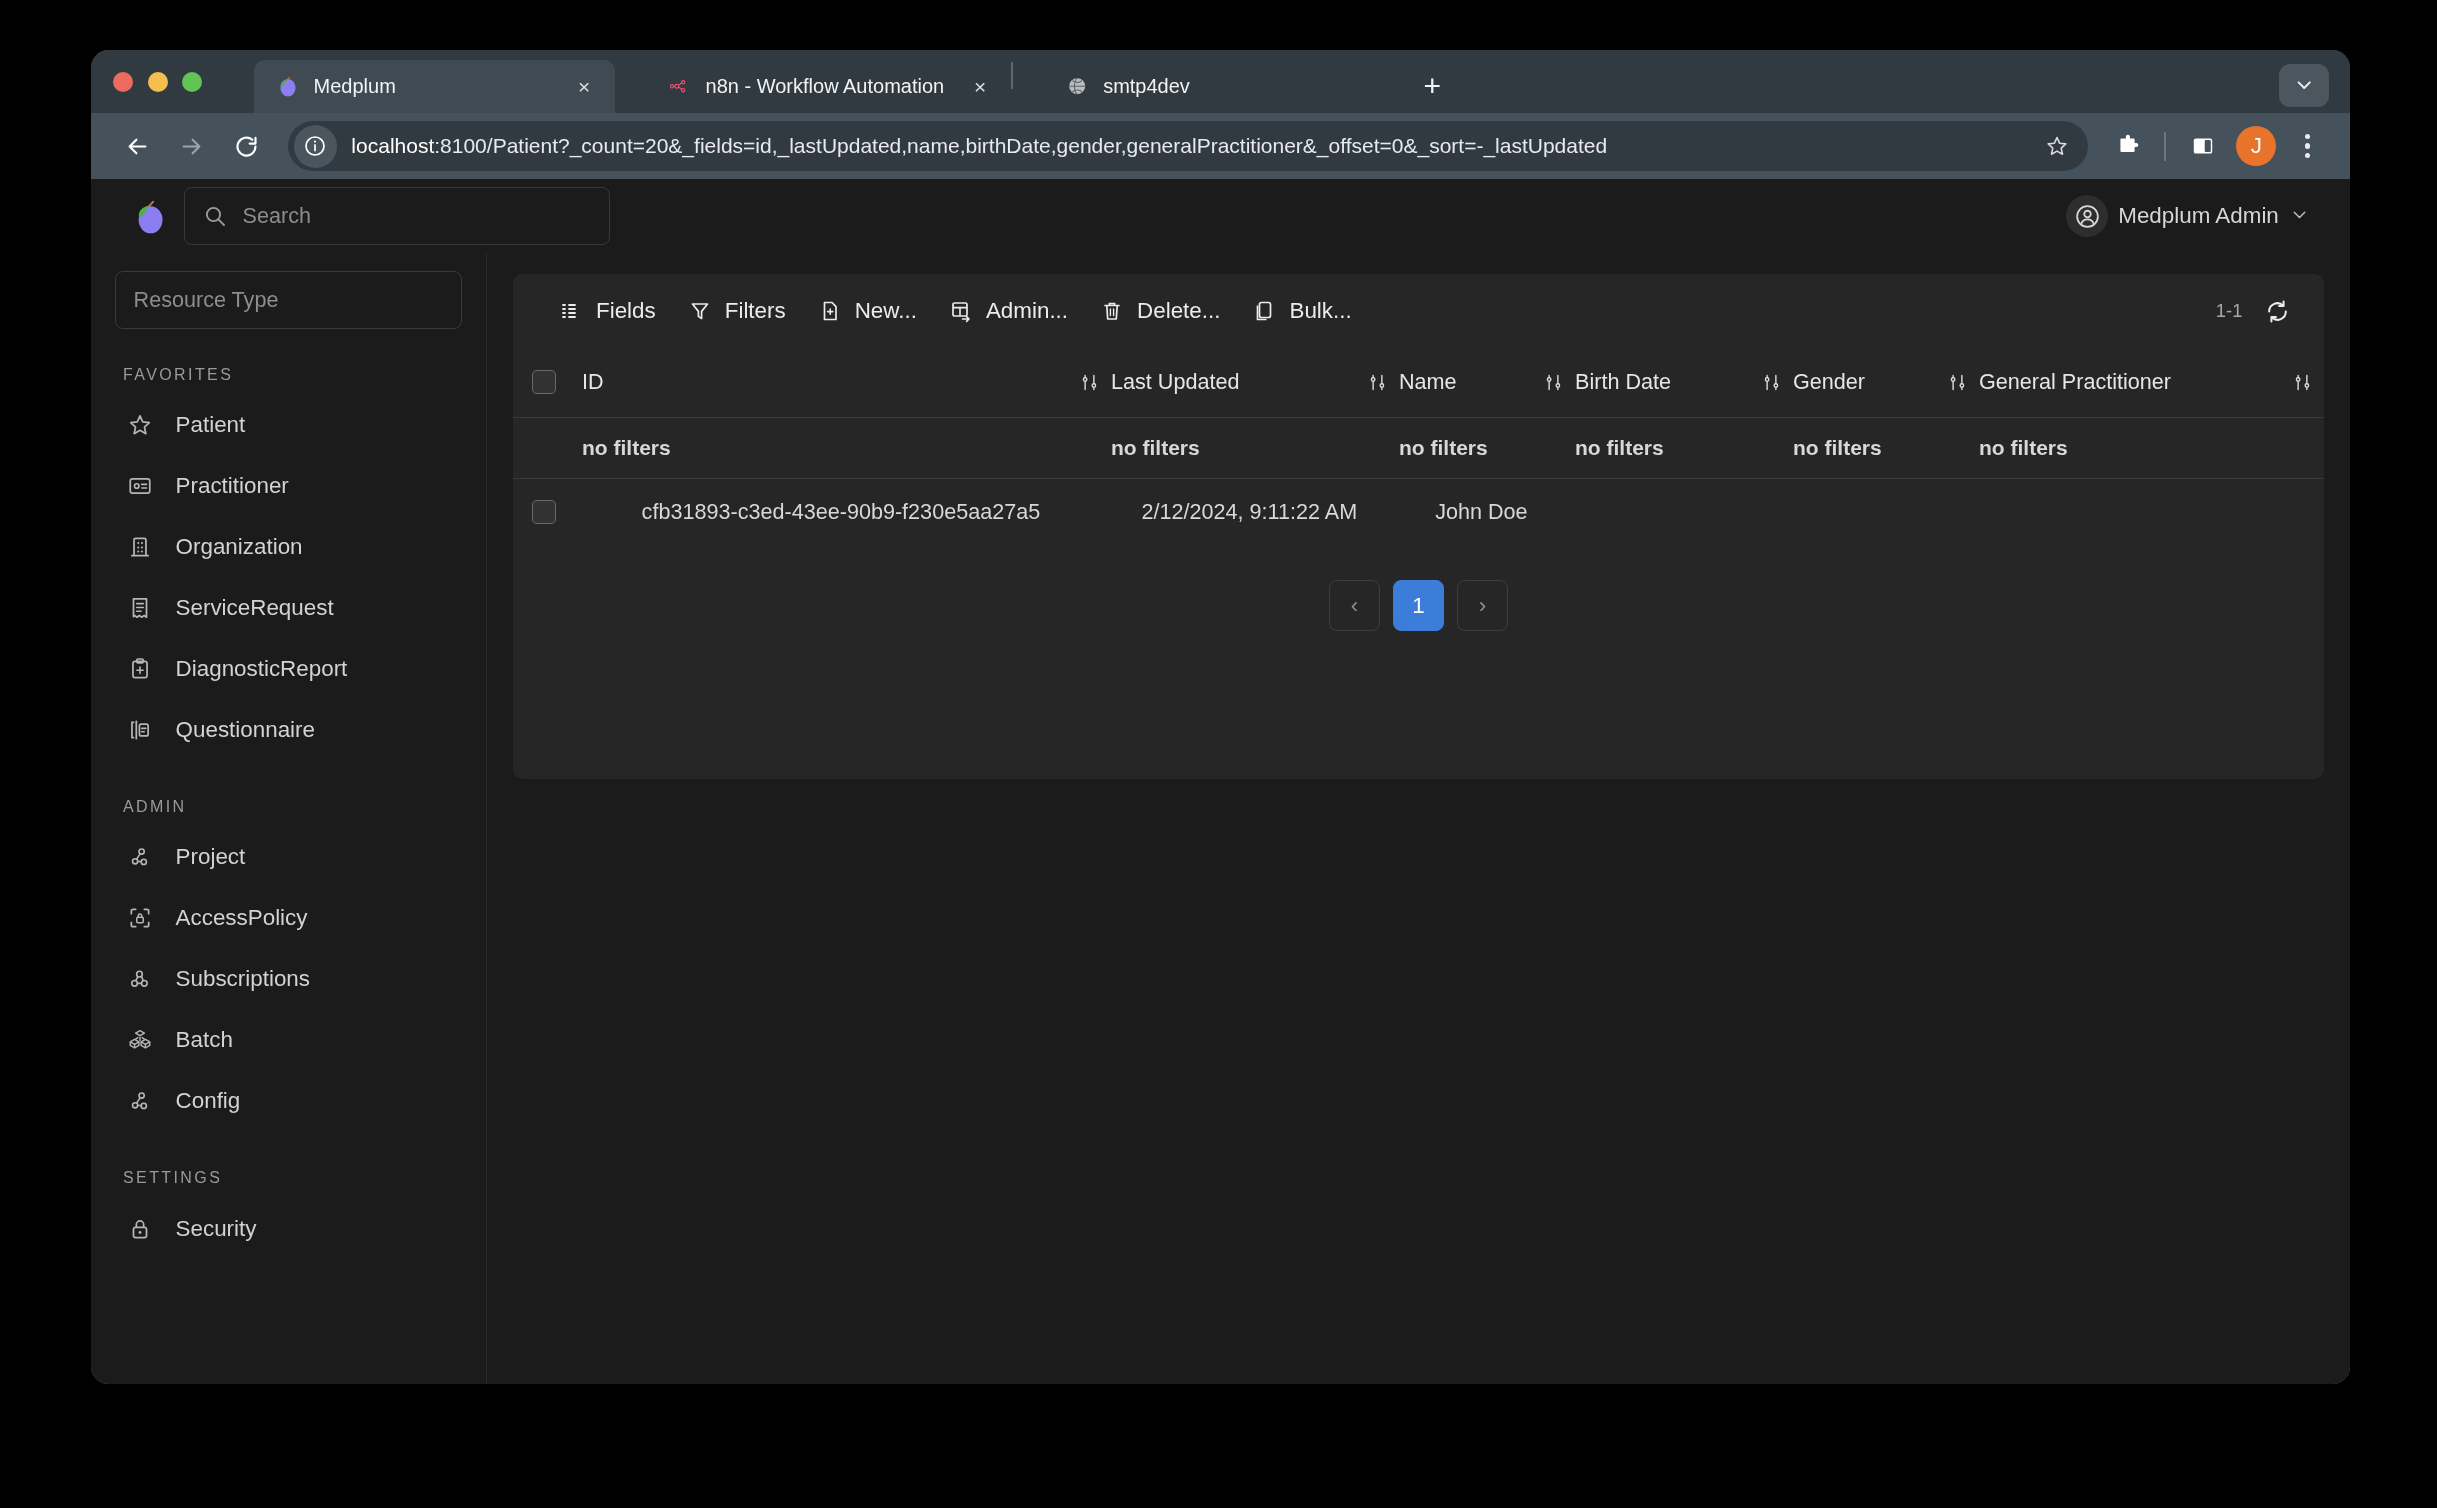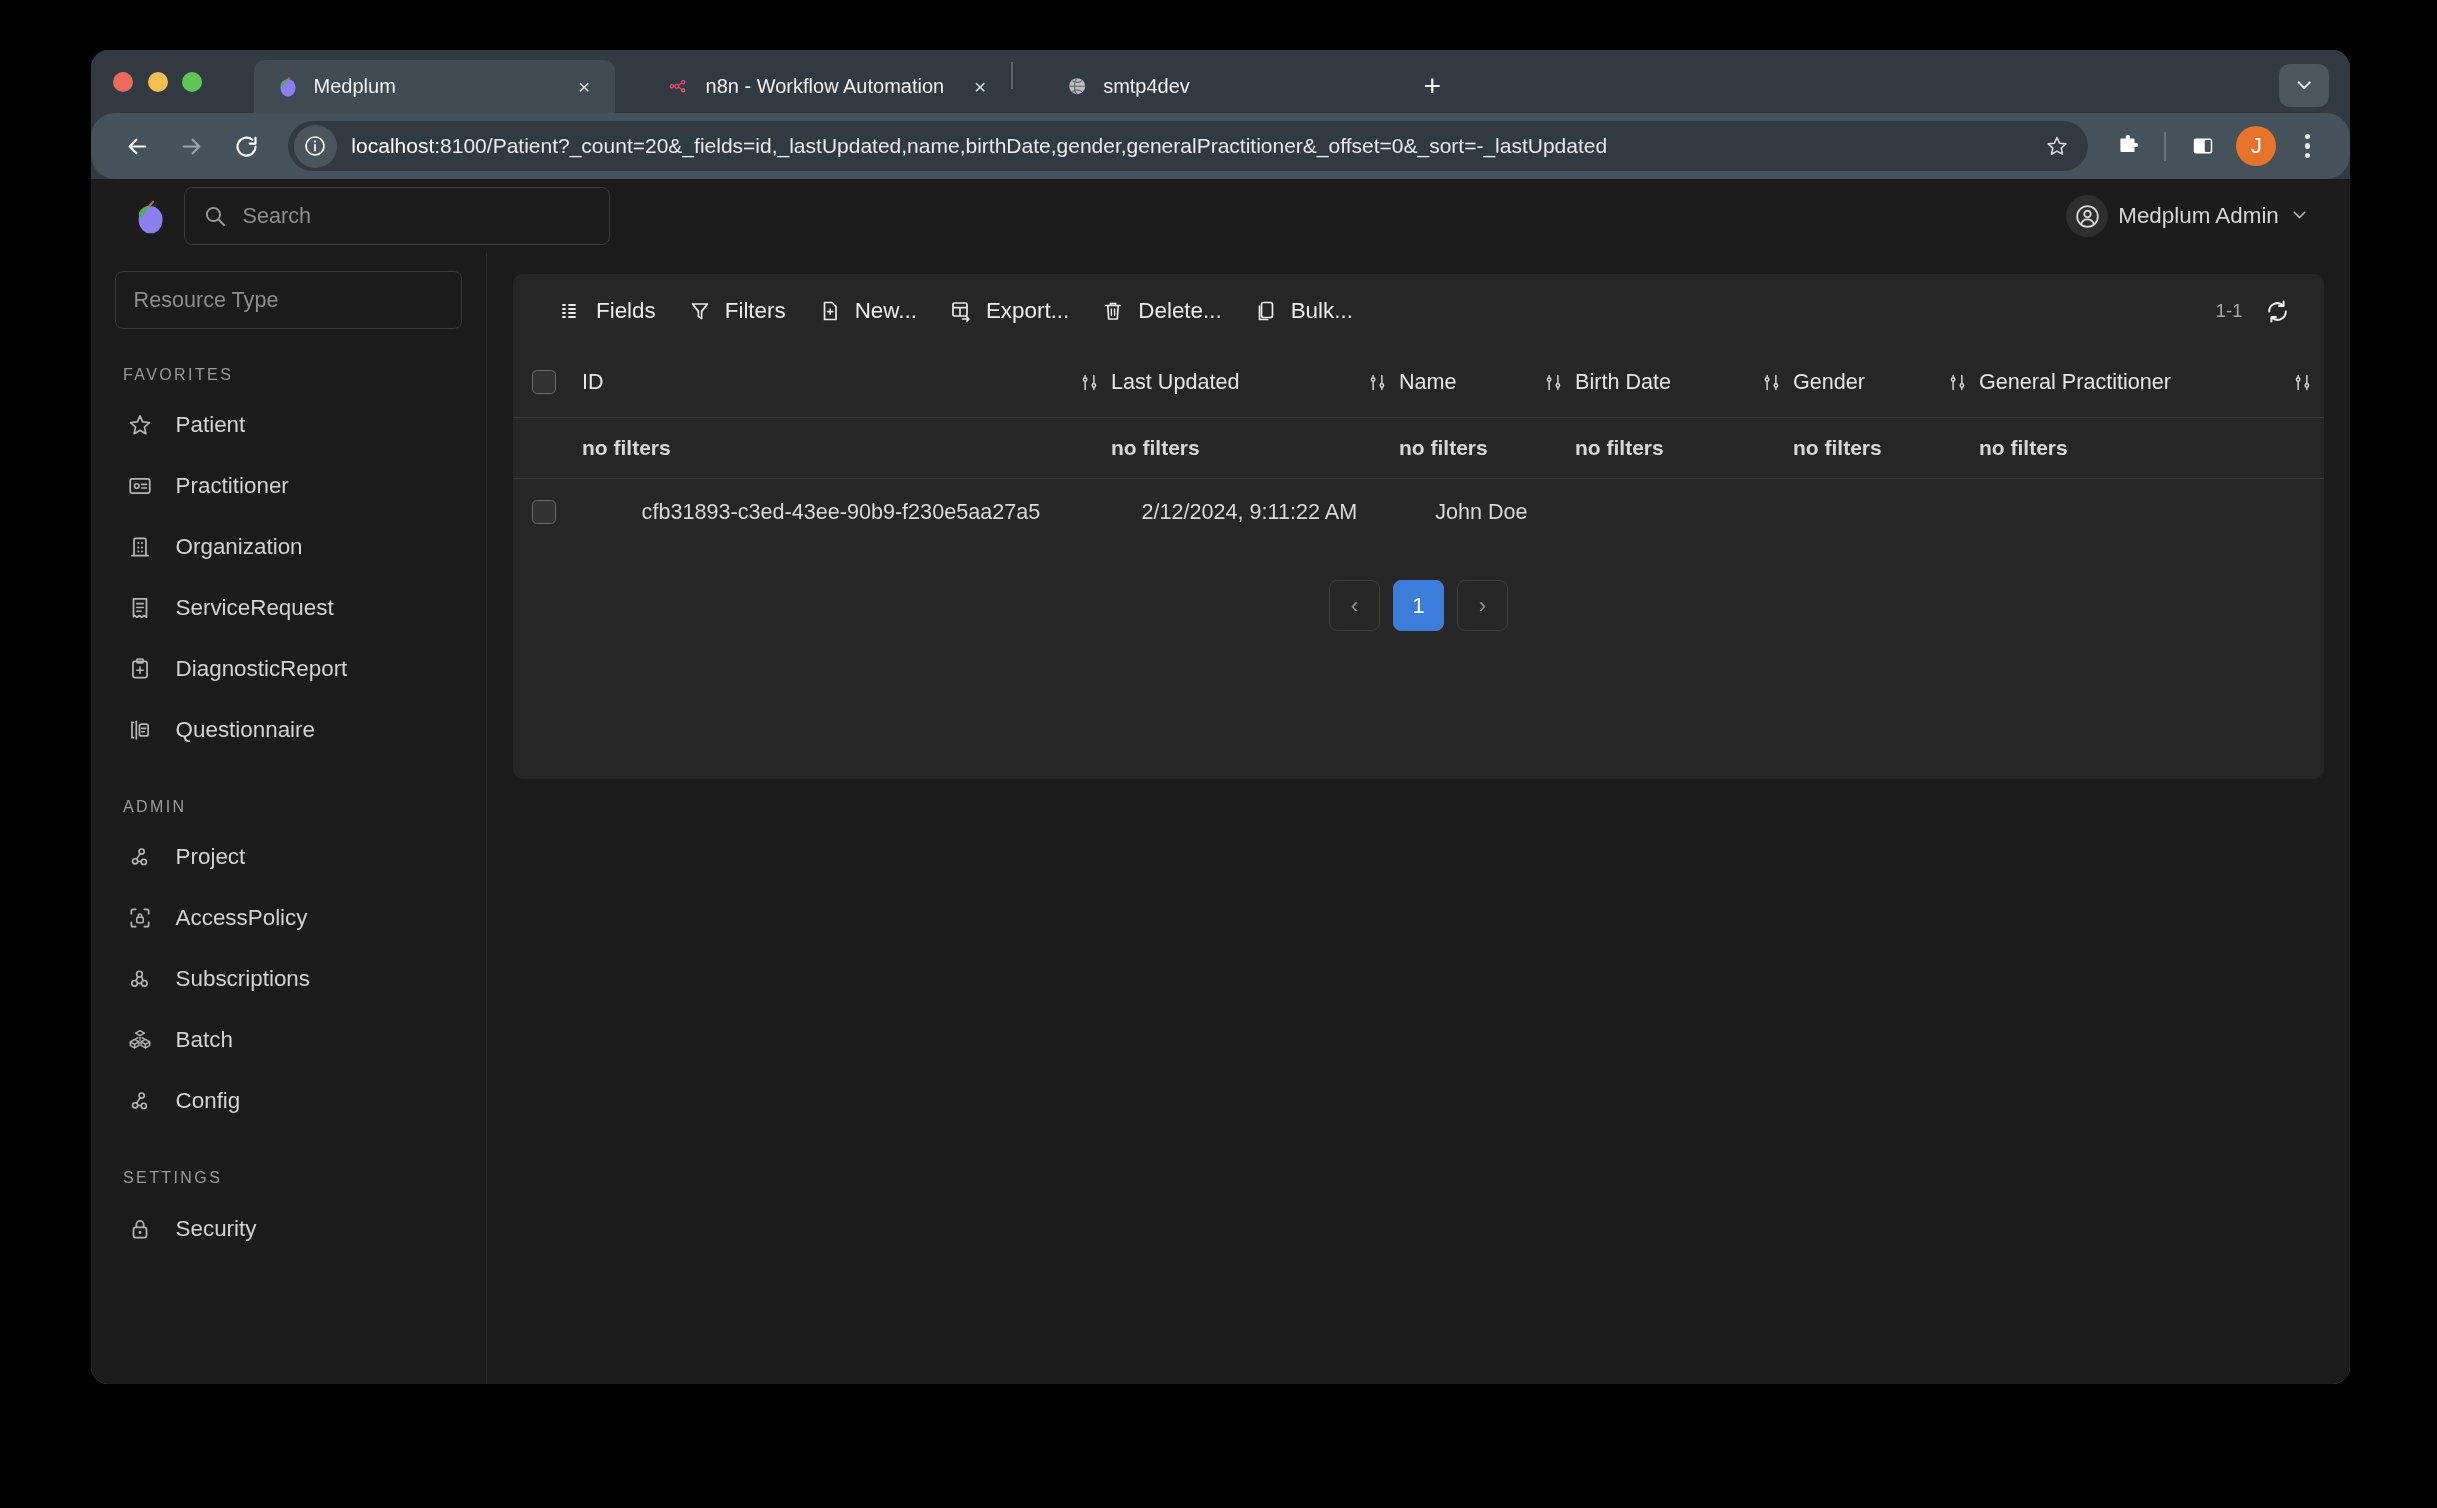--- a/index.html
+++ b/index.html
@@ -111,21 +111,20 @@
 
   
   .chrome-toolbar {
     height: 66px;
     background: #46525b;
     display: flex;
     align-items: center;
     padding: 0 21px;
     gap: 4.8px;
     flex: none;
-    border-radius: 24px;
   }
   .nav-btn {
     width: 50px; height: 50px;
     display: flex; align-items: center; justify-content: center;
     border-radius: 50%;
     flex: none;
   }
   .omnibox {
     flex: 1;
     height: 50px;
@@ -742,21 +741,21 @@
             </div>
 
             <div class="tb-action">
               <span class="ticon">
                 <svg width="24" height="24" viewBox="0 0 24 24">
                   <rect x="4" y="4" width="14" height="13" rx="1.6" stroke="#ececec" stroke-width="1.7" fill="none"></rect>
                   <path d="M4 8.6 H18 M11 8.6 V17" stroke="#ececec" stroke-width="1.6"></path>
                   <path d="M13.5 20 H20 M17.6 17.6 L20 20 L17.6 22.4" stroke="#ececec" stroke-width="1.6" fill="none" stroke-linecap="round" stroke-linejoin="round"></path>
                 </svg>
               </span>
-              <span>Export...</span>
+              <span>Admin...</span>
             </div>
 
             <div class="tb-action">
               <span class="ticon">
                 <svg width="24" height="24" viewBox="0 0 24 24">
                   <path d="M5 6.5 H19" stroke="#ececec" stroke-width="1.7" stroke-linecap="round"></path>
                   <path d="M9.4 6.5 V4.6 h5.2 V6.5" stroke="#ececec" stroke-width="1.6" fill="none"></path>
                   <path d="M6.8 6.5 L7.7 20 h8.6 l0.9 -13.5" stroke="#ececec" stroke-width="1.7" fill="none" stroke-linejoin="round"></path>
                   <path d="M10.4 10 V16.6 M13.6 10 V16.6" stroke="#ececec" stroke-width="1.4" stroke-linecap="round"></path>
                 </svg>

